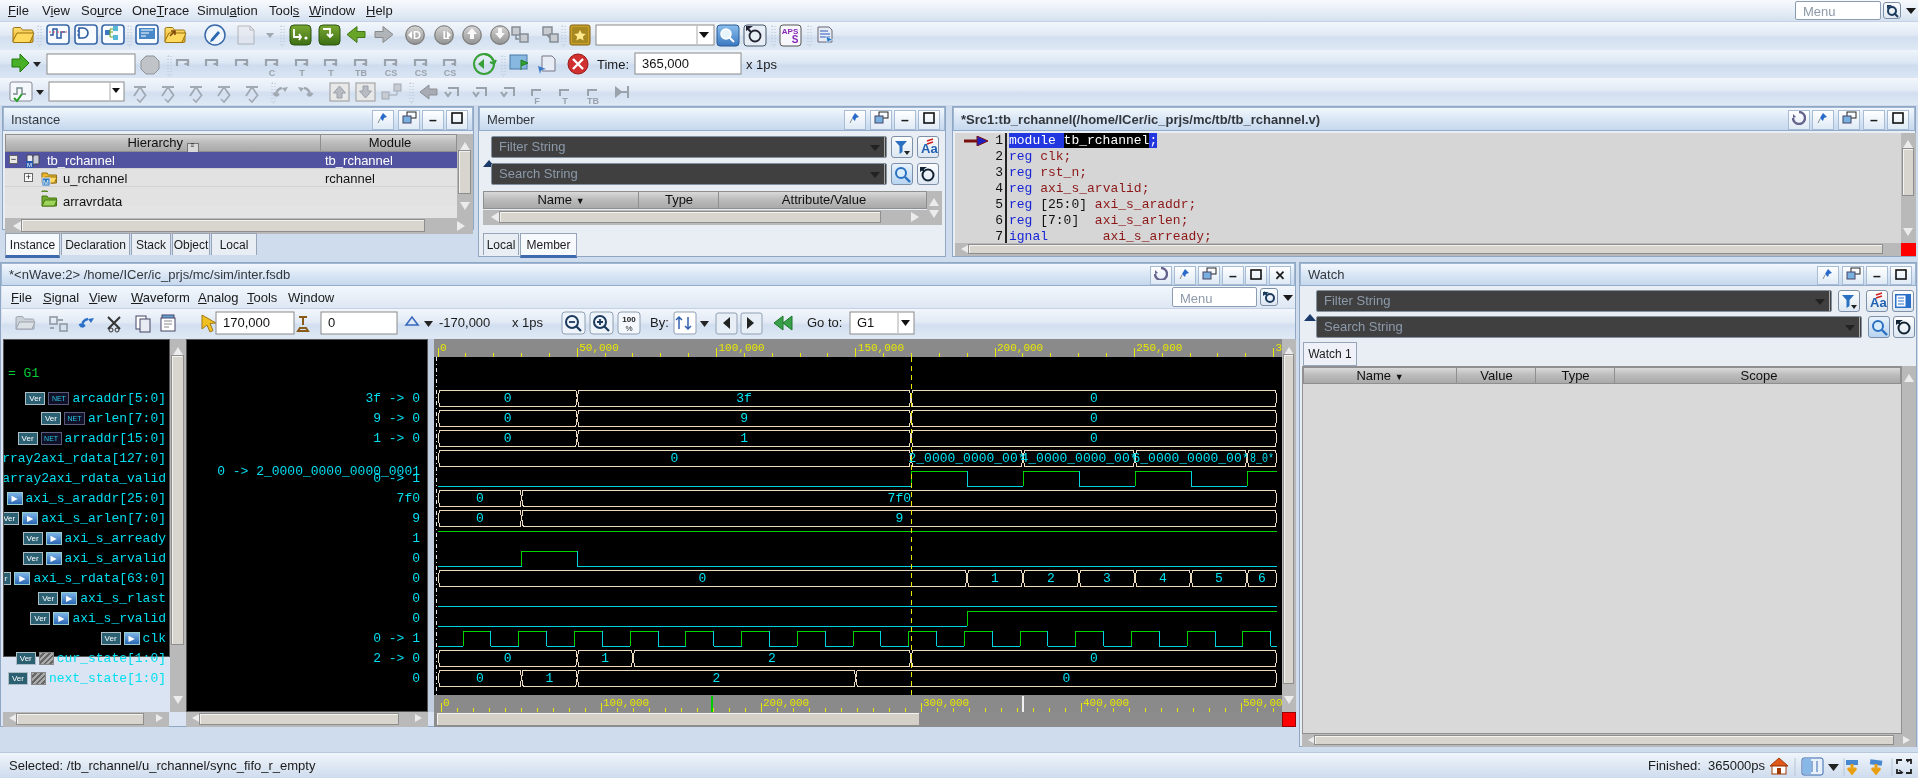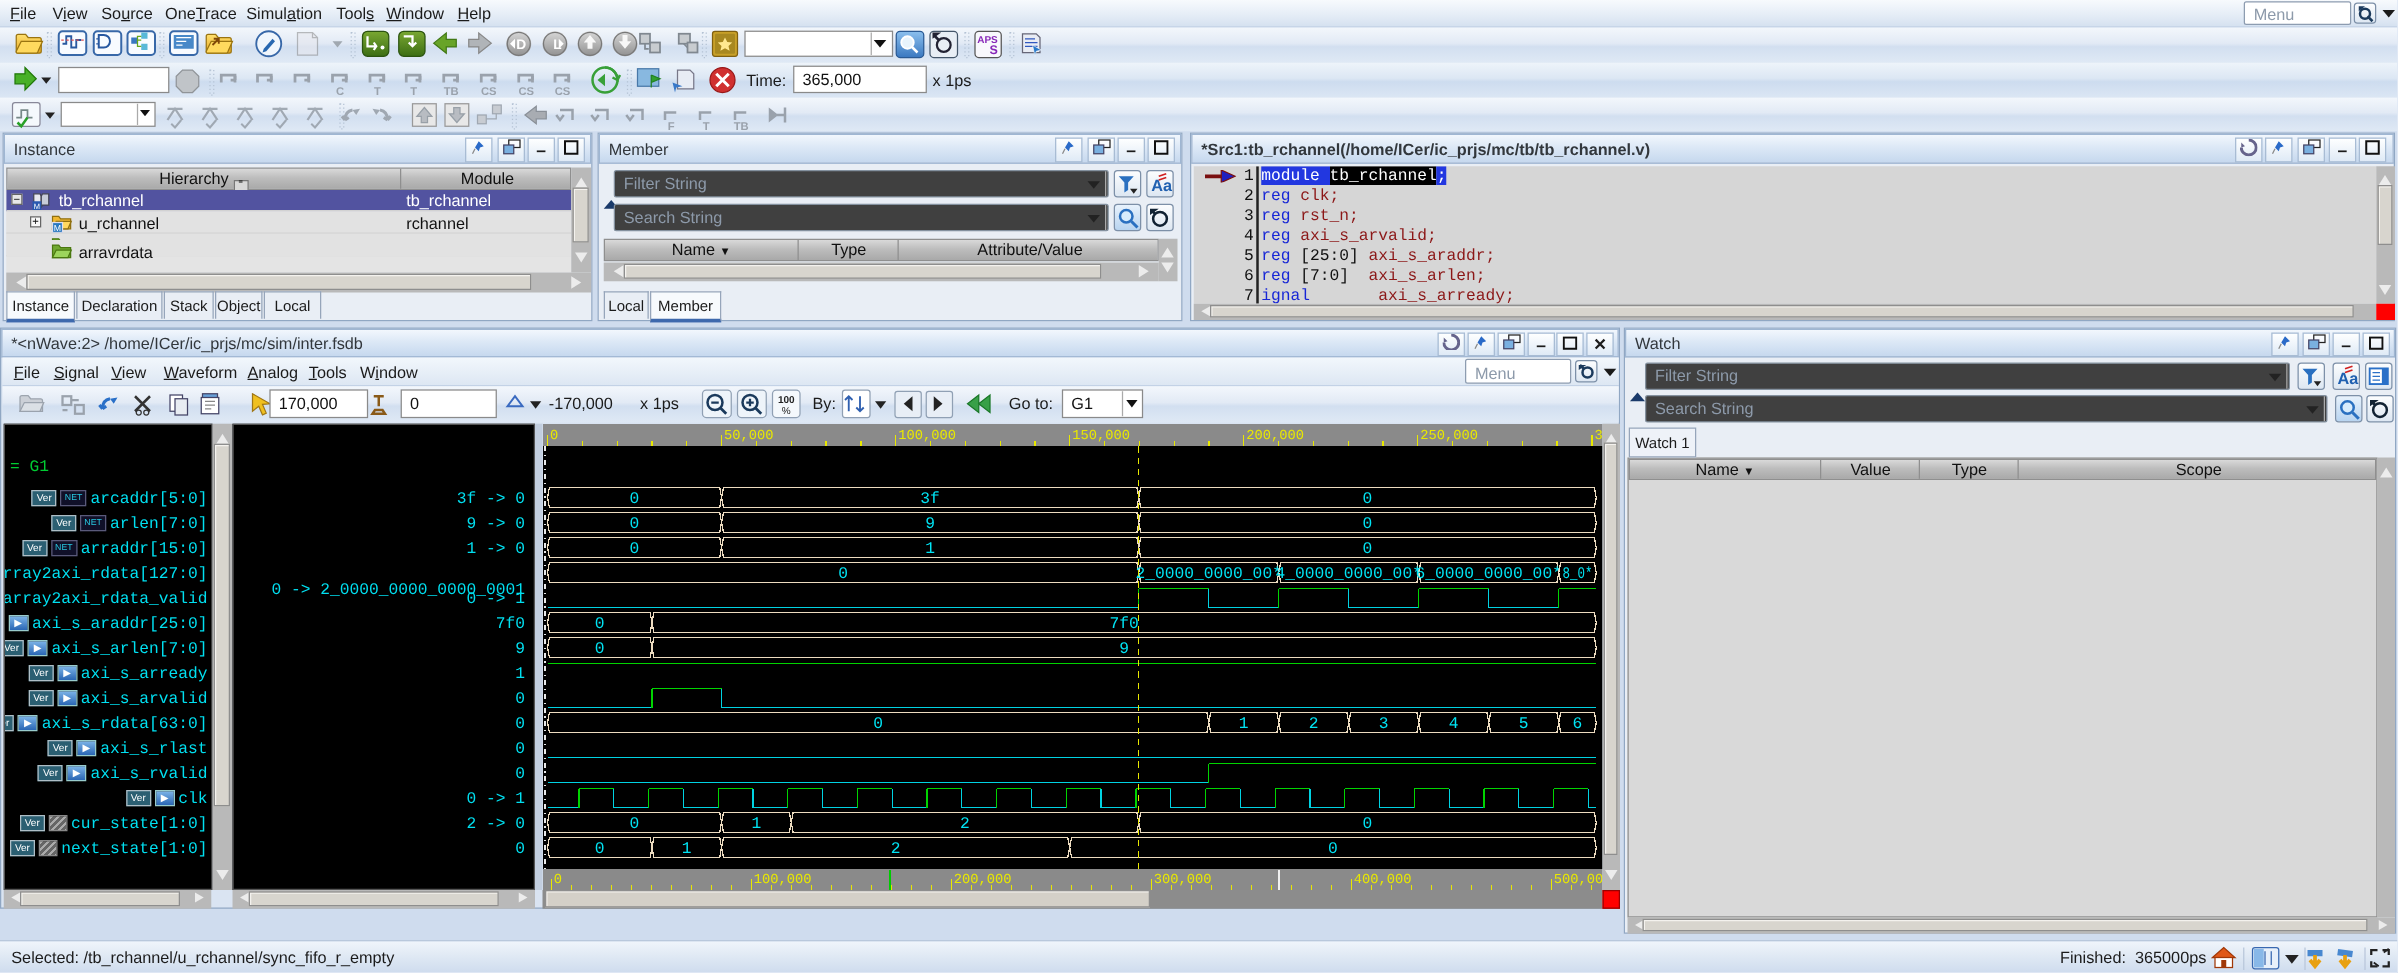--- a/index.html
+++ b/index.html
@@ -258,21 +258,21 @@
       <path d="M504 66 h10 v8 m-13-4 l3 4 3-4" stroke="#9aa2ac" stroke-width="2" fill="none"></path>
       <path d="M532 74 v-6 h9" fill="none" stroke="#9aa2ac" stroke-width="2"></path>
       <text x="537" y="82" font-size="9" font-weight="bold" fill="#9aa2ac" text-anchor="middle">F</text>
       <path d="M560 74 v-6 h9" fill="none" stroke="#9aa2ac" stroke-width="2"></path>
       <text x="565" y="82" font-size="9" font-weight="bold" fill="#9aa2ac" text-anchor="middle">T</text>
       <path d="M588 74 v-6 h9" fill="none" stroke="#9aa2ac" stroke-width="2"></path>
       <text x="593" y="82" font-size="9" font-weight="bold" fill="#9aa2ac" text-anchor="middle">TB</text>
       <path d="M616 70 h12 m0-6 v12 m-12-10 l5 4 -5 4z" stroke="#9aa2ac" stroke-width="2" fill="#9aa2ac"></path>
     </svg>
 
-<div class="panel" style="left:2px;top:106px;width:472px;height:151px;background:#e9eef5">
+<div class="panel" style="left:2px;top:106px;width:472px;height:124px;background:#e9eef5">
  <div class="titlebar abs" style="left:0;top:0;width:470px;height:24px">
   <span class="ttext">Instance</span>
   <div class="wbtn" style="right:78px"><svg width="14" height="14">
             <path d="M7 2 l4 4 -3 1 -1 3 -3-3z" fill="#2a6ac8"></path>
             <path d="M4 8 l-2 4" stroke="#888"></path>
           </svg></div>
   <div class="wbtn" style="right:52px"><svg width="15" height="14">
             <rect x="5" y="1" width="9" height="6" fill="none" stroke="#222"></rect>
             <rect x="1" y="5" width="8" height="7" fill="#7ab0e0" stroke="#446"></rect>
           </svg></div>
@@ -559,21 +559,21 @@
           </g>
    <path d="M772 14 l9-7 v14z m9 0 l9-7 v14z" fill="#38a048" stroke="#1a7828"></path>
    <text x="805" y="18" font-size="13" fill="#1b1b1b">Go to:</text>
    <rect x="848" y="3" width="64" height="22" fill="#fff" stroke="#8a8a8a"></rect>
           <text x="855" y="18" font-size="13" fill="#111">G1</text>
           <path d="M896 4 v20" stroke="#aaa"></path>
           <path d="M899 11 l4.5 6 4.5-6z" fill="#111"></path>
   </svg>
  </div>
 
- <div class="abs" style="left:2px;top:76px;width:167px;height:373px;background:#000;border:1px solid #555">
+ <div class="abs" style="left:2px;top:76px;width:167px;height:318px;background:#000;border:1px solid #555">
   <div class="abs mono" style="left:4px;top:26px;color:#00cc33;font-size:13px">= G1</div>
   <div class="wrow" style="top:48px;padding-right:3px">
           <span class="bver">Ver</span>
           <span class="bnet">NET</span>
           <span class="wname">arcaddr[5:0]</span>
         </div>
 <div class="wrow" style="top:68px;padding-right:3px">
           <span class="bver">Ver</span>
           <span class="bnet">NET</span>
           <span class="wname">arlen[7:0]</span>

